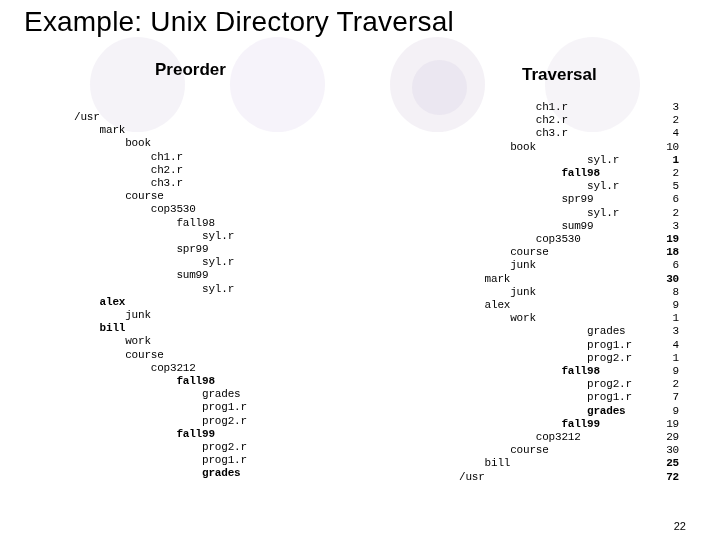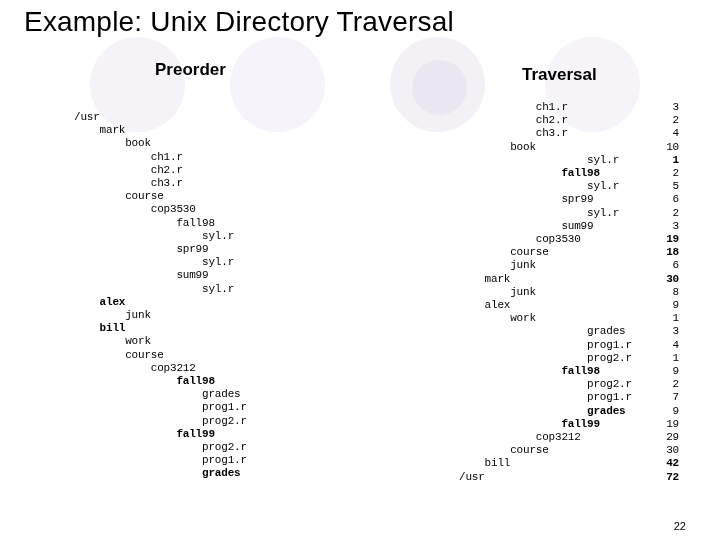--- a/index.html
+++ b/index.html
@@ -93,17 +93,17 @@
       <div class="row"><span class="lbl">                    grades</span><span class="num">3</span></div>
       <div class="row"><span class="lbl">                    prog1.r</span><span class="num">4</span></div>
       <div class="row"><span class="lbl">                    prog2.r</span><span class="num">1</span></div>
       <div class="row"><span class="lbl bold">                fall98</span><span class="num">9</span></div>
       <div class="row"><span class="lbl">                    prog2.r</span><span class="num">2</span></div>
       <div class="row"><span class="lbl">                    prog1.r</span><span class="num">7</span></div>
       <div class="row"><span class="lbl bold">                    grades</span><span class="num">9</span></div>
       <div class="row"><span class="lbl bold">                fall99</span><span class="num">19</span></div>
       <div class="row"><span class="lbl">            cop3212</span><span class="num">29</span></div>
       <div class="row"><span class="lbl">        course</span><span class="num">30</span></div>
-      <div class="row"><span class="lbl">    bill</span><span class="num bold">42</span></div>
+      <div class="row"><span class="lbl">    bill</span><span class="num bold">25</span></div>
       <div class="row"><span class="lbl">/usr</span><span class="num bold">72</span></div>
     </div>
 
 </div>
 
 </body></html>

